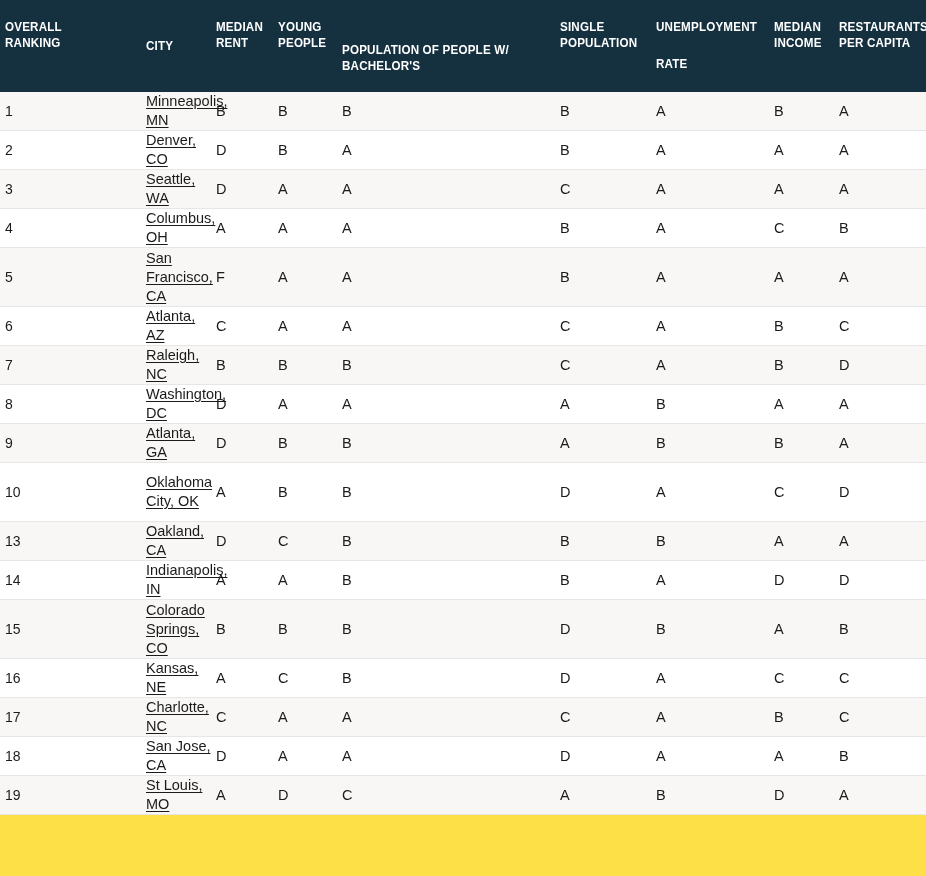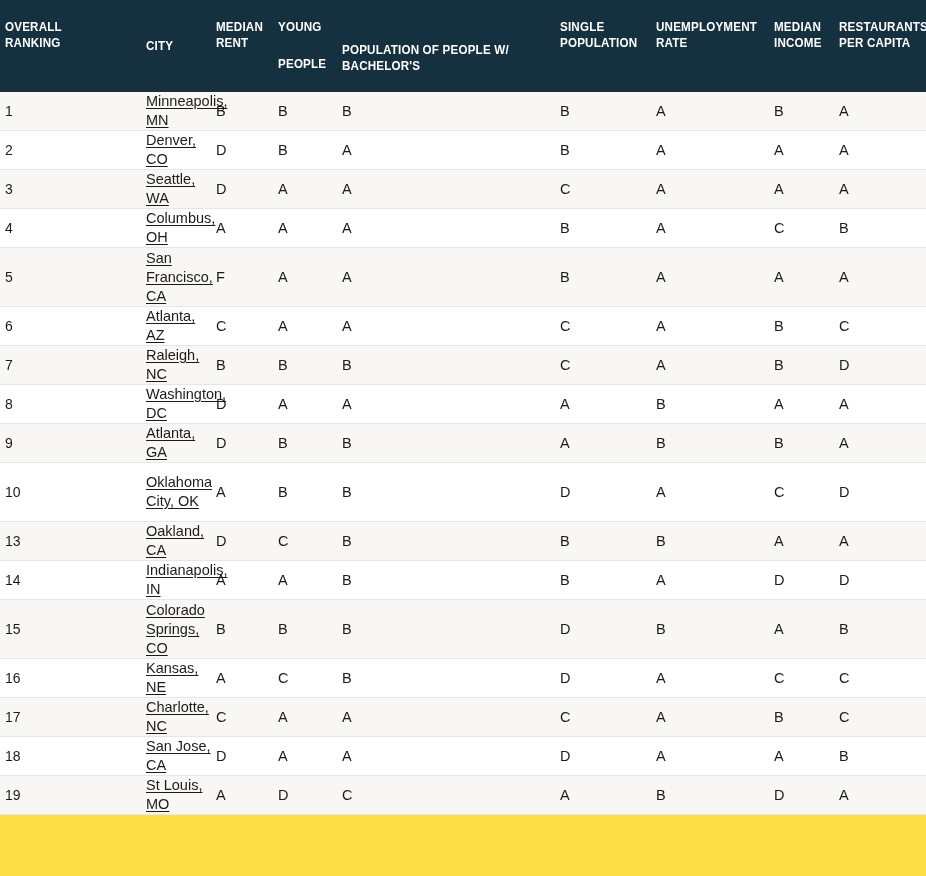--- a/index.html
+++ b/index.html
@@ -66,24 +66,24 @@
     display: block;
     white-space: nowrap;
     transform: scaleX(0.93);
     transform-origin: left center;
   }
 
   
   th.col-rank   .th-inner { padding-left: 5px; }
   th.col-city   .th-inner { padding-left: 73px; }
   th.col-rent   .th-inner { padding-left: 0px; }
-  th.col-young  .th-inner { padding-left: 0px; justify-content: space-between; }
+  th.col-young  .th-inner { padding-left: 0px; }
   th.col-bach   .th-inner { padding-left: 0px; padding-top: 42px; }
   th.col-single .th-inner { padding-left: 0px; }
-  th.col-unemp  .th-inner { padding-left: 0px; }
+  th.col-unemp  .th-inner { padding-left: 0px; justify-content: space-between; }
   th.col-income .th-inner { padding-left: 0px; }
   th.col-rest   .th-inner { padding-left: 0px; }
 
   th.col-bach .th-line { white-space: normal; max-width: 200px; }
 
   
   tbody tr.data-row {
     background: #ffffff;
     border-bottom: 1px solid #e6e6e4;
   }

